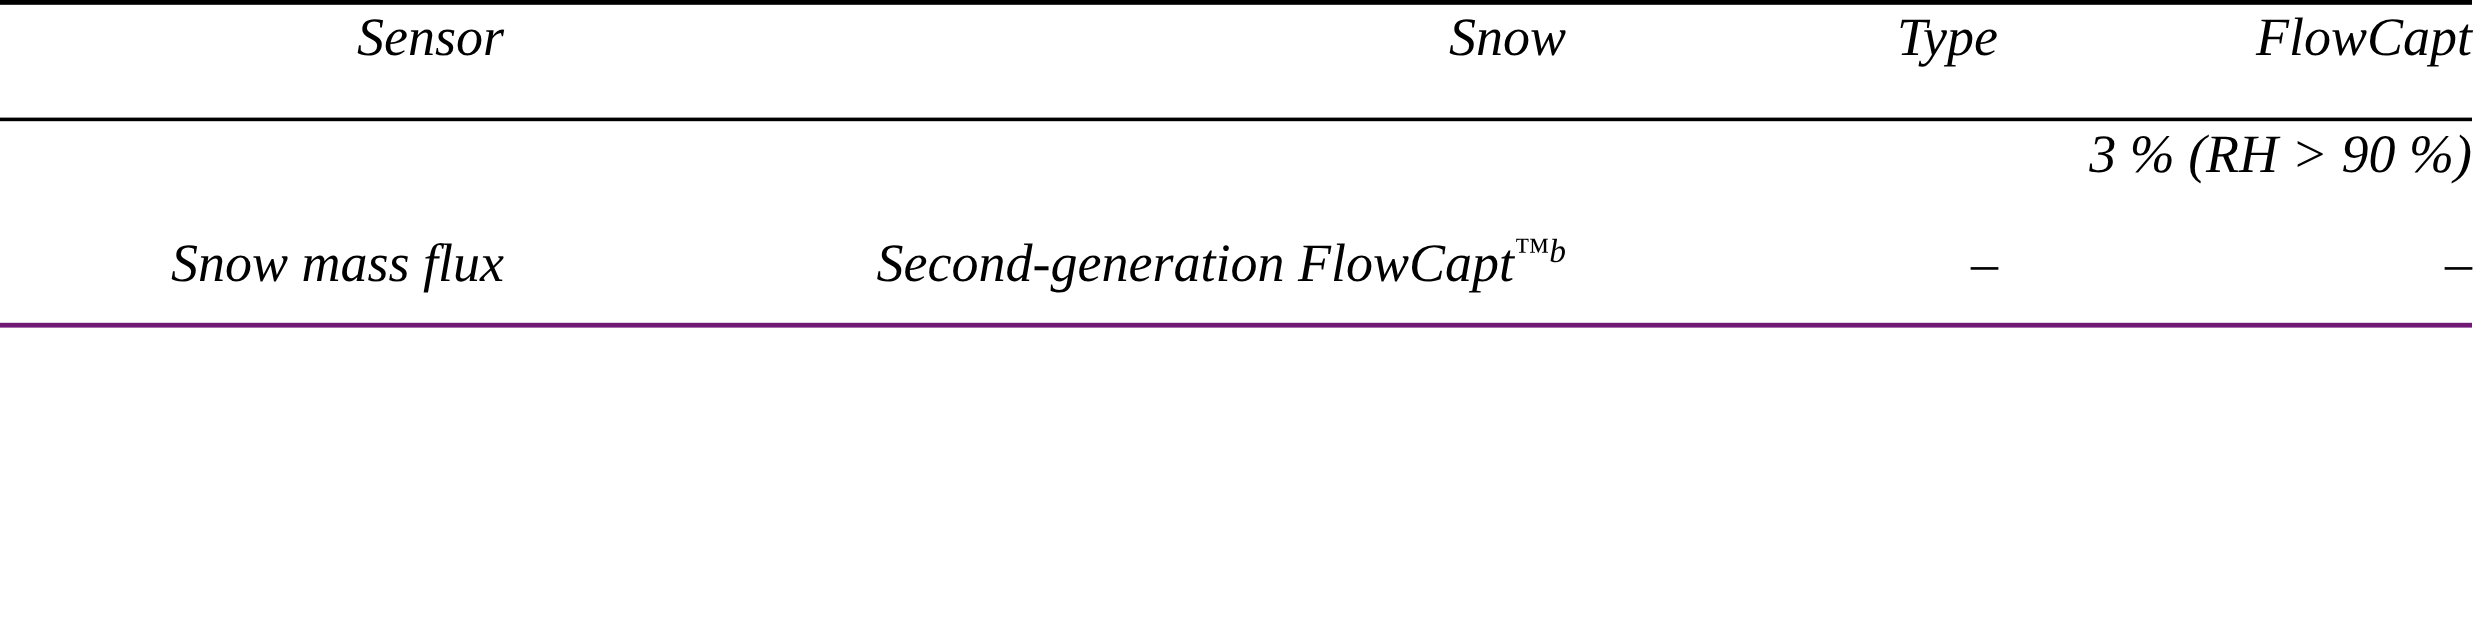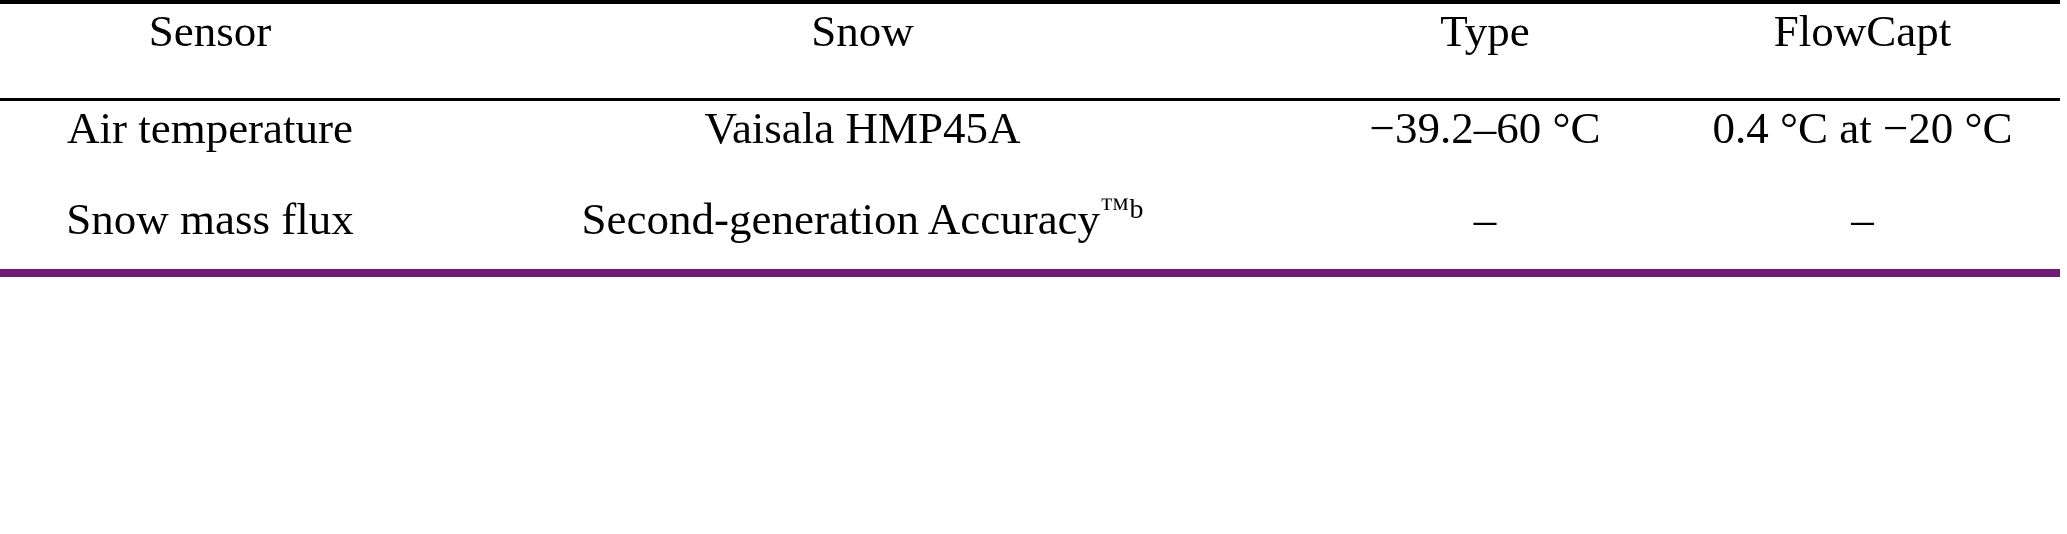--- a/index.html
+++ b/index.html
@@ -35,32 +35,33 @@
   
   col.c-sensor   { width: 420px; }
   col.c-type     { width: 885px; }
   col.c-range    { width: 360px; }
   col.c-accuracy { width: 395px; }
 
   table.sensor-table td,
   table.sensor-table th {
     padding: 0;
     margin: 0;
-    text-align: center;
+    text-align: right;
     vertical-align: baseline;
     font-weight: normal;
     font-size: 45px;
     line-height: 55px;
     white-space: nowrap;
+    font-style: italic;
   }
 
   
   .rule-top    { border-top: 4px solid #000; }
   .rule-mid    { border-bottom: 3px solid #000; }
-  .rule-bottom { border-bottom: 8px solid #701a75; }
+  .rule-bottom { border-bottom: 4px solid #701a75; }
 
   thead th {
     font-size: 45px;
     height: 94px;
     line-height: 94px;
     vertical-align: middle;
   }
 
   tbody tr.body-row td {
     height: 55px;
@@ -106,39 +107,39 @@
         <th class="col-sensor">Sensor</th>
         <th class="col-type">Snow</th>
         <th class="col-range">Type</th>
         <th class="col-accuracy">FlowCapt</th>
       </tr>
     </thead>
 
     <tbody>
 
 
-      <tr class="body-row">
-        <td class="col-sensor">Air temperature</td>
-        <td class="col-type"><span>Vaisala HMP45A</span><sup></sup></td>
-        <td class="col-range"><span>−39.2–60 °C</span><sup></sup></td>
-        <td class="col-accuracy"><span>0.4 °C at −20 °C</span><sup></sup></td>
-      </tr>
 
 
+      <tr class="body-row">
+        <td class="col-sensor"></td>
+        <td class="col-type"></td>
+        <td class="col-range"></td>
+        <td class="col-accuracy"><span>3 % (RH &gt; 90 %)</span><sup></sup></td>
+      </tr>
 
       <tr class="spacer-row">
         <td></td>
         <td></td>
         <td></td>
         <td></td>
       </tr>
 
 
       <tr class="body-row last-body-row rule-bottom">
         <td class="col-sensor">Snow mass flux</td>
-        <td class="col-type"><span>Second-generation Accuracy</span><span class="tm">™</span><sup>b</sup></td>
+        <td class="col-type"><span>Second-generation FlowCapt</span><span class="tm">™</span><sup>b</sup></td>
         <td class="col-range dash-cell">–</td>
         <td class="col-accuracy dash-cell">–</td>
       </tr>
 
     </tbody>
   </table>
 </div>
 
 </body></html>

